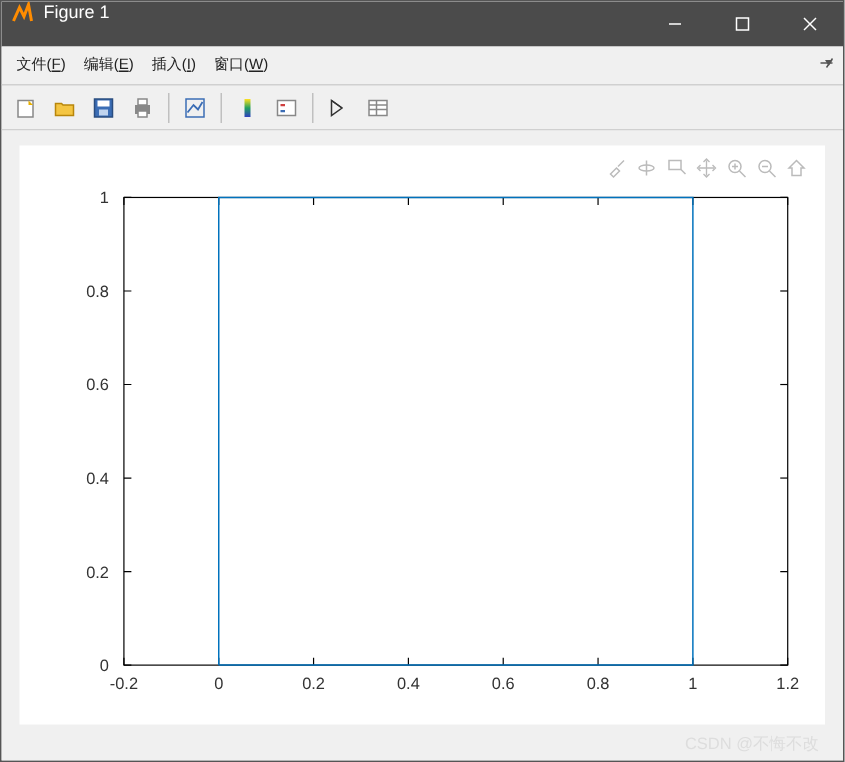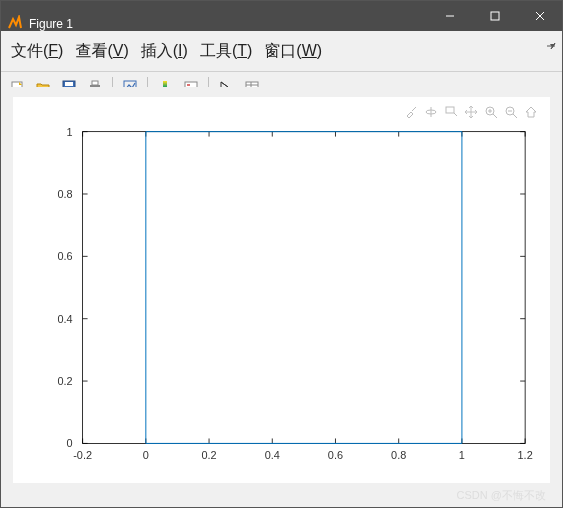--- a/index.html
+++ b/index.html
@@ -1,23 +1,23 @@
 <!DOCTYPE html>
 <html><head>
 <meta charset="utf-8">
 <style>
   * { box-sizing: border-box; margin: 0; padding: 0; font-family: "Microsoft YaHei", "Segoe UI", sans-serif; }
   body { width: 563px; height: 508px; background: #f0f0f0; border: 1px solid #555; position: relative; }
 
-  .titlebar { height: 30px; background: #4b4b4b; color: #fff; display: flex; align-items: flex-end; padding-left: 6px; font-size: 12px; }
+  .titlebar { height: 30px; background: #4b4b4b; color: #fff; display: flex; align-items: flex-start; padding-left: 6px; font-size: 12px; }
   .titlebar .app-icon { width: 16px; height: 16px; margin-right: 6px; }
   .titlebar .spacer { flex: 1; }
   .winbtn { width: 45px; height: 30px; display: flex; align-items: center; justify-content: center; color: #fff; }
 
-  .menubar { height: 41px; background: #f0f0f0; border-bottom: 1px solid #d0d0d0; display: flex; align-items: center; padding-left: 4px; font-size: 16px; color: #222; position: relative; }
+  .menubar { height: 26px; background: #f0f0f0; border-bottom: 1px solid #d0d0d0; display: flex; align-items: center; padding-left: 4px; font-size: 10px; color: #222; position: relative; }
   .menuitem { padding: 0 6px; height: 24px; line-height: 24px; }
   .mnemonic { text-decoration: underline; }
   .menubar .dropdown-arrow { position: absolute; right: 6px; top: 6px; color: #555; }
 
   .toolbar { height: 30px; background: #f0f0f0; border-bottom: 1px solid #d0d0d0; display: flex; align-items: center; padding-left: 4px; gap: 2px; }
   .toolbtn { width: 24px; height: 24px; display: flex; align-items: center; justify-content: center; border: 1px solid transparent; }
   .toolsep { width: 1px; height: 20px; background: #c0c0c0; margin: 0 3px; }
 
   .figure-area { position: absolute; top: 86px; left: 0; right: 0; bottom: 0; background: #f0f0f0; padding: 10px 12px 24px 12px; }
   .canvas { background: #fff; width: 100%; height: 100%; position: relative; }
@@ -55,23 +55,22 @@
   <div class="winbtn close">
       <svg width="10" height="10">
         <line x1="1" y1="1" x2="9" y2="9" stroke="#fff" stroke-width="1"></line>
         <line x1="9" y1="1" x2="1" y2="9" stroke="#fff" stroke-width="1"></line>
       </svg>
     </div>
 </div>
 
 <div class="menubar">
   <div class="menuitem"><span>文件</span>(<span class="mnemonic">F</span>)</div>
-  <div class="menuitem"><span>查看</span>(<span class="mnemonic">V</span>)</div>
+  <div class="menuitem"><span>编辑</span>(<span class="mnemonic">E</span>)</div>
   <div class="menuitem"><span>插入</span>(<span class="mnemonic">I</span>)</div>
-  <div class="menuitem"><span>工具</span>(<span class="mnemonic">T</span>)</div>
   <div class="menuitem"><span>窗口</span>(<span class="mnemonic">W</span>)</div>
   <div class="dropdown-arrow">
     <svg width="10" height="10">
         <path d="M9 2 L5 8 L9 2 M1 5 L9 5" stroke="#555" stroke-width="1" fill="none"></path>
         <path d="M4 3 L9 3 L6.5 7 Z" fill="#555"></path>
       </svg>
   </div>
 </div>
 
 <div class="toolbar">

